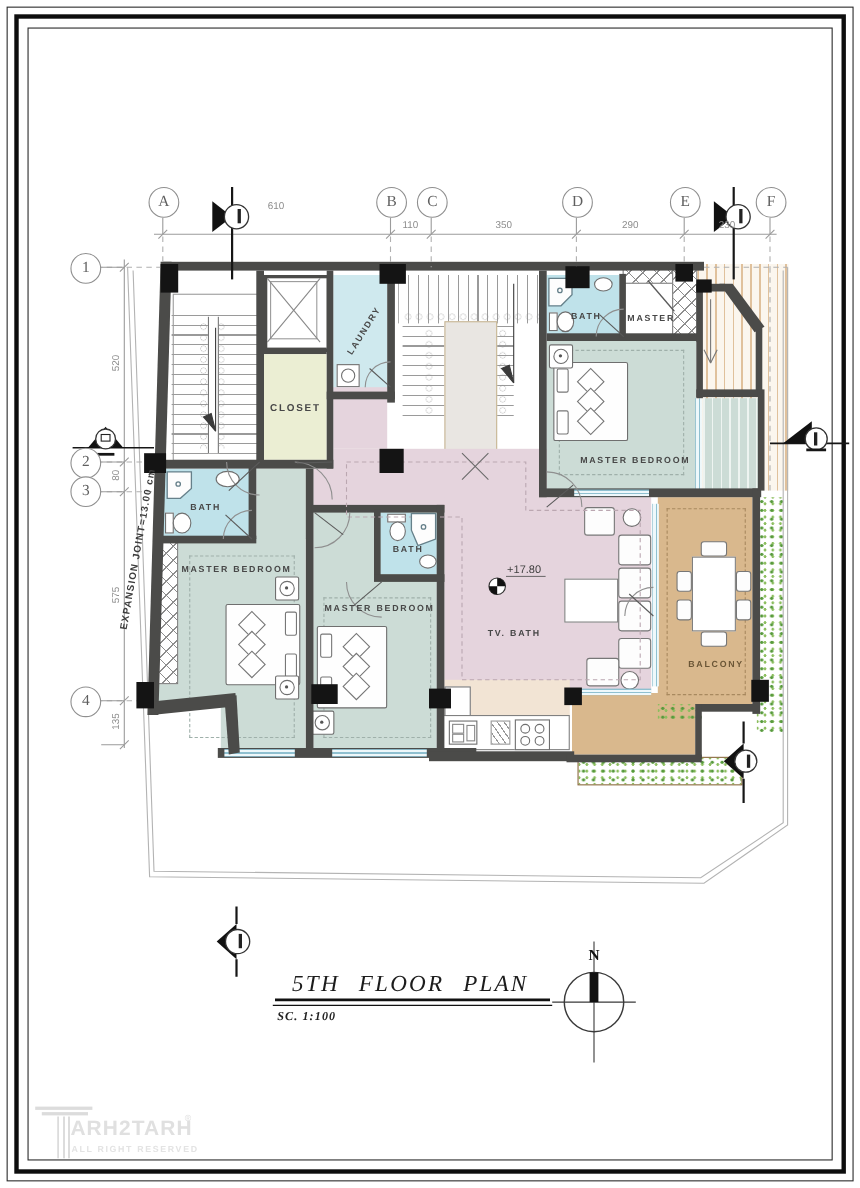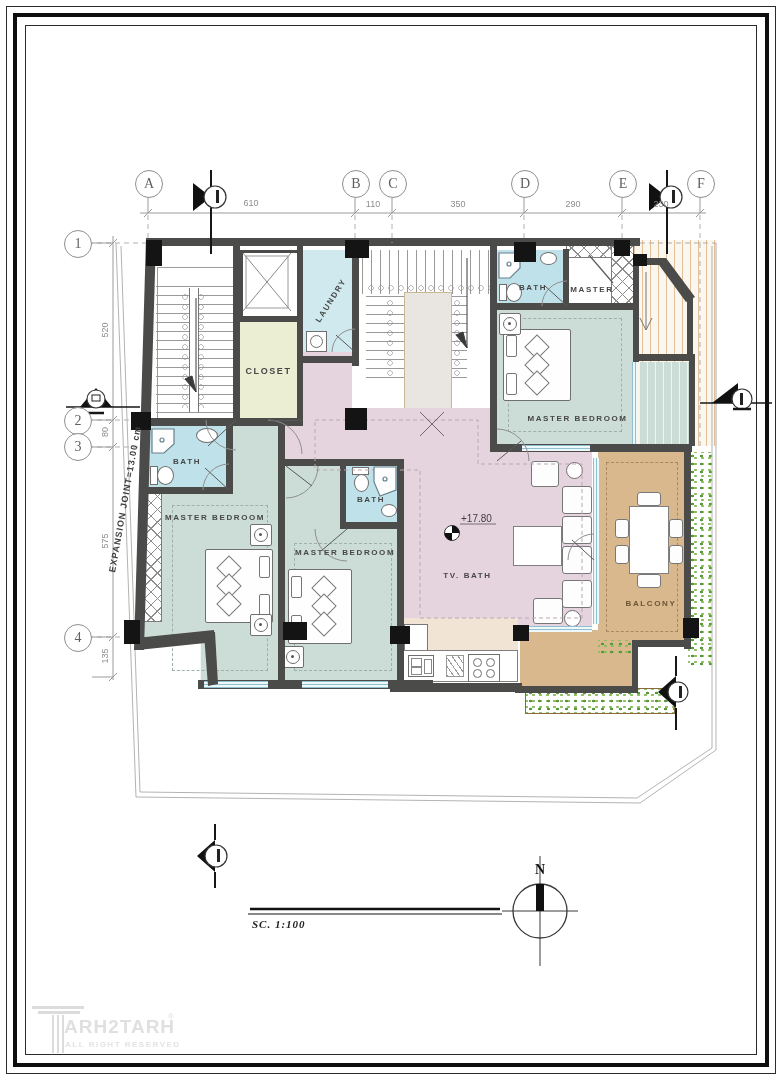--- a/index.html
+++ b/index.html
@@ -361,21 +361,21 @@
   <div class="gc" style="left:342px;top:170px;"><span>B</span></div>
   <div class="gc" style="left:379px;top:170px;"><span>C</span></div>
   <div class="gc" style="left:511px;top:170px;"><span>D</span></div>
   <div class="gc" style="left:609px;top:170px;"><span>E</span></div>
   <div class="gc" style="left:687px;top:170px;"><span>F</span></div>
   <div class="gc" style="left:64px;top:230px;"><span>1</span></div>
   <div class="gc" style="left:64px;top:407px;"><span>2</span></div>
   <div class="gc" style="left:64px;top:433px;"><span>3</span></div>
   <div class="gc" style="left:64px;top:624px;"><span>4</span></div>
 
-  <div class="dim" style="left:231px;top:198px;">610</div>
+  <div class="dim" style="left:231px;top:182px;">610</div>
   <div class="dim" style="left:353px;top:199px;">110</div>
   <div class="dim" style="left:438px;top:199px;">350</div>
   <div class="dim" style="left:553px;top:199px;">290</div>
   <div class="dim" style="left:641px;top:199px;">230</div>
   <div class="dim rot-90" style="left:85px;top:325px;">520</div>
   <div class="dim rot-90" style="left:85px;top:427px;">80</div>
   <div class="dim rot-90" style="left:85px;top:536px;">575</div>
   <div class="dim rot-90" style="left:85px;top:651px;">135</div>
 
   <div class="lbl" style="left:240px;top:366px;width:57px;font-size:9px;">CLOSET</div>
@@ -386,20 +386,21 @@
   <div class="lbl" style="left:162px;top:457px;width:50px;">BATH</div>
   <div class="lbl" style="left:160px;top:513px;width:110px;">MASTER  BEDROOM</div>
   <div class="lbl" style="left:346px;top:495px;width:50px;">BATH</div>
   <div class="lbl" style="left:295px;top:548px;width:100px;">MASTER  BEDROOM</div>
   <div class="lbl" style="left:420px;top:571px;width:95px;">TV.  BATH</div>
   <div class="lbl" style="left:612px;top:599px;width:78px;color:#6b5636;">BALCONY</div>
 
   <div class="a" style="left:461px;top:513px;width:50px;font-size:10px;color:#3f3f3f;">+17.80</div>
   <div class="a" style="left:50px;top:494px;width:150px;text-align:center;font-size:9px;font-weight:600;letter-spacing:1px;color:#3d3d3d;transform:rotate(-80deg);white-space:nowrap;">EXPANSION  JOINT=13.00  cm</div>
 
+  <div class="a" style="left:246px;top:882px;width:254px;text-align:center;font-family:'Liberation Serif',serif;font-style:italic;font-size:21px;letter-spacing:2px;word-spacing:10px;color:#1c1c1c;">5TH  FLOOR  PLAN</div>
   <div class="a" style="left:252px;top:918px;width:100px;font-family:'Liberation Serif',serif;font-style:italic;font-weight:bold;font-size:11px;letter-spacing:1px;color:#222;">SC.  1:100</div>
   <div class="a" style="left:531px;top:862px;width:18px;text-align:center;font-family:'Liberation Serif',serif;font-weight:bold;font-size:14px;color:#111;">N</div>
 
   <div class="a" style="left:30px;top:1002px;width:220px;height:52px;">
     <div class="a" style="left:2px;top:4px;width:52px;height:3px;background:#dcdcdc;"></div>
     <div class="a" style="left:8px;top:9px;width:42px;height:3px;background:#dcdcdc;"></div>
     <div class="a" style="left:22px;top:13px;width:12px;height:38px;background:repeating-linear-gradient(to right,#dcdcdc 0 2px,transparent 2px 5px);"></div>
     <div class="a" style="left:34px;top:14px;width:145px;font-size:19px;font-weight:bold;letter-spacing:1px;color:#e0e0e0;">ARH2TARH</div>
     <div class="a" style="left:138px;top:10px;font-size:8px;color:#dedede;">®</div>
     <div class="a" style="left:35px;top:38px;font-size:8px;letter-spacing:1.5px;color:#e3e3e3;font-weight:bold;">ALL RIGHT RESERVED</div>

